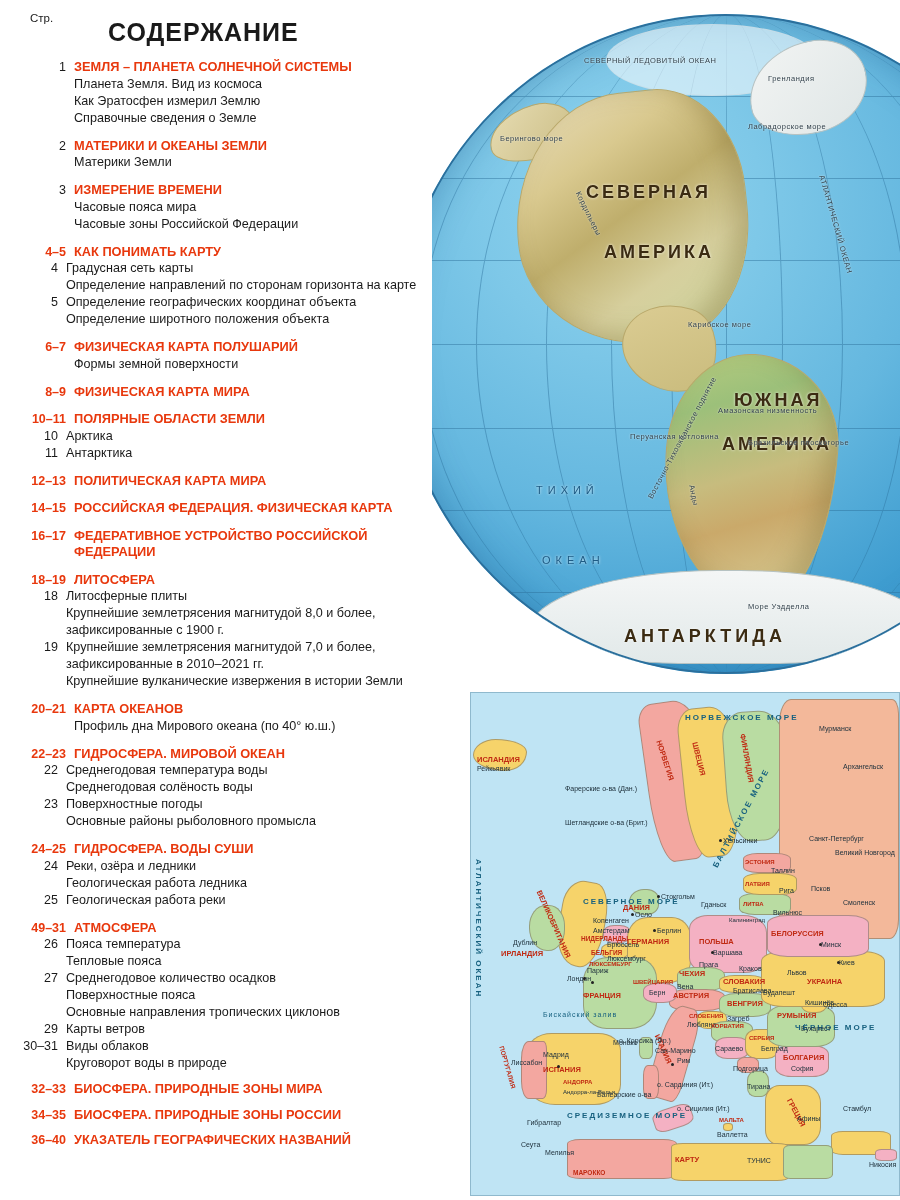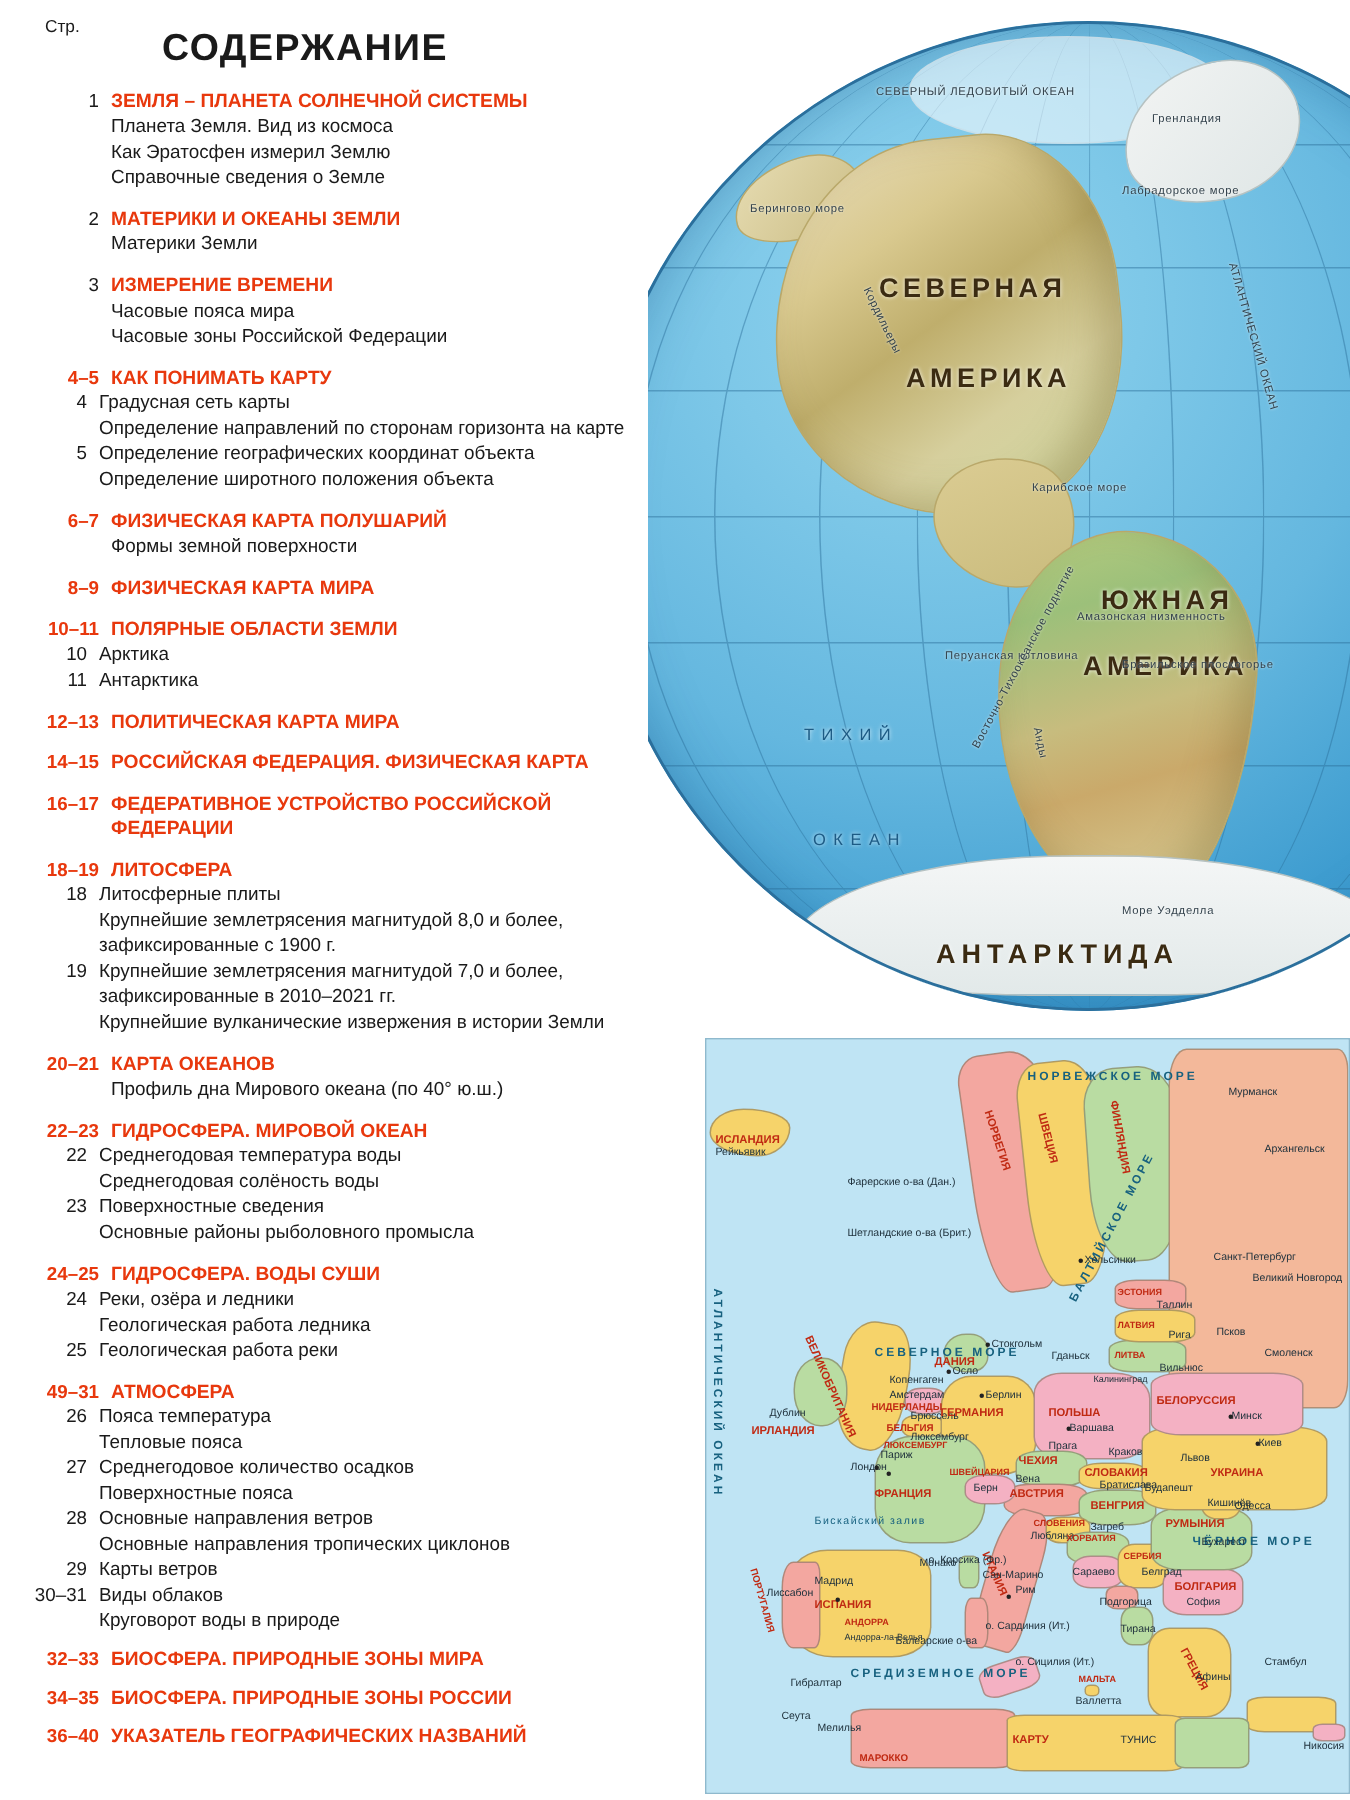--- a/index.html
+++ b/index.html
@@ -465,21 +465,21 @@
             <div class="row">
               <span class="pgsub">22</span>
               <span class="txt">Среднегодовая температура воды</span>
             </div>
             <div class="row">
               <span class="pgsub"></span>
               <span class="txt">Среднегодовая солёность воды</span>
             </div>
             <div class="row">
               <span class="pgsub">23</span>
-              <span class="txt">Поверхностные сведения</span>
+              <span class="txt">Поверхностные погоды</span>
             </div>
             <div class="row">
               <span class="pgsub"></span>
               <span class="txt">Основные районы рыболовного промысла</span>
             </div>
           </div>
         </div>
       </div>
 
       <div class="grp">
@@ -516,24 +516,20 @@
               <span class="pgsub"></span>
               <span class="txt">Тепловые пояса</span>
             </div>
             <div class="row">
               <span class="pgsub">27</span>
               <span class="txt">Среднегодовое количество осадков</span>
             </div>
             <div class="row">
               <span class="pgsub"></span>
               <span class="txt">Поверхностные пояса</span>
-            </div>
-            <div class="row">
-              <span class="pgsub">28</span>
-              <span class="txt">Основные направления ветров</span>
             </div>
             <div class="row">
               <span class="pgsub"></span>
               <span class="txt">Основные направления тропических циклонов</span>
             </div>
             <div class="row">
               <span class="pgsub">29</span>
               <span class="txt">Карты ветров</span>
             </div>
             <div class="row">

